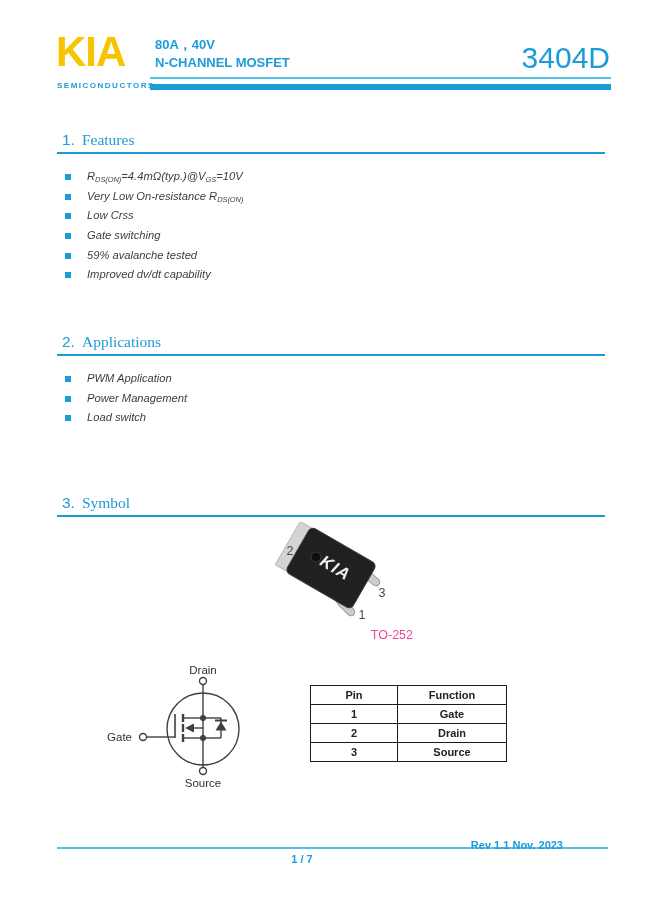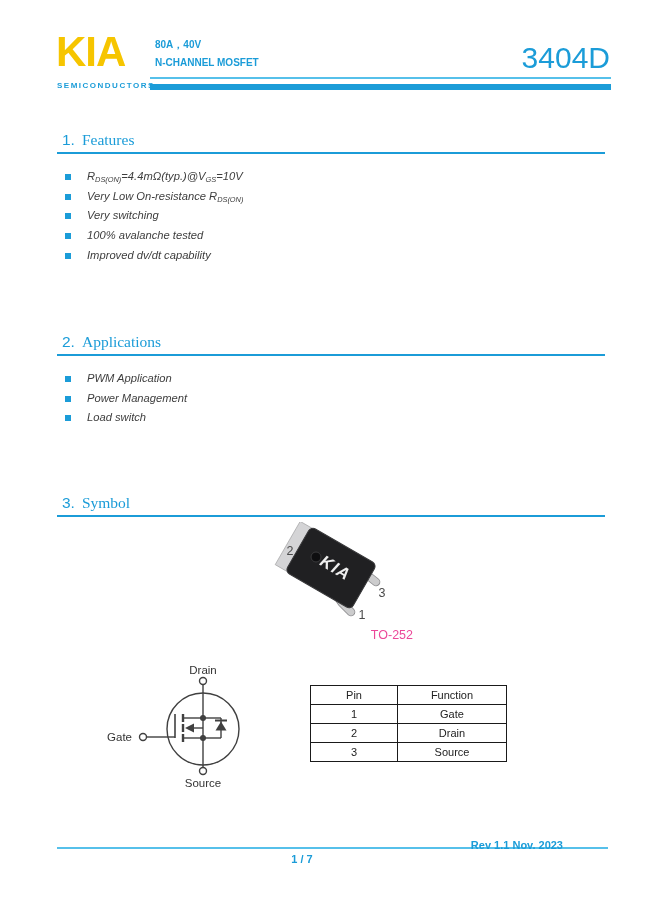--- a/index.html
+++ b/index.html
@@ -23,21 +23,21 @@
     font-size:42px;line-height:44px;font-weight:700;
     letter-spacing:-1px;color:var(--yellow);
   }
   .logo-sub{
     position:absolute;left:57px;top:81px;
     font-size:8px;font-weight:700;letter-spacing:1.5px;
     color:var(--accent);
   }
   .hdr-sub{
     position:absolute;left:155px;top:36px;
-    font-size:10px;font-weight:700;line-height:18px;
+    font-size:13px;font-weight:700;line-height:18px;
     color:var(--accent);
   }
   .part-number{
     position:absolute;right:39px;top:42px;
     font-size:30px;line-height:32px;font-weight:400;
     color:var(--accent);
     margin-left:28px;
   }
   .rule-thin{position:absolute;left:150px;top:77px;width:461px;height:2px;background:var(--accent-light);}
   .rule-thick{position:absolute;left:150px;top:84px;width:461px;height:5.5px;background:var(--accent);}
@@ -69,21 +69,21 @@
     text-align:right;font-size:12.5px;color:#ec4899;
   }
   .mos-svg{position:absolute;left:105px;top:659px;}
   
   table.pin-table{
     position:absolute;left:310px;top:685px;
     border-collapse:collapse;font-size:11px;color:#222;
   }
   table.pin-table th,table.pin-table td{
     border:1.5px solid #1a1a1a;
-    font-weight:400;text-align:center;
+    font-weight:700;text-align:center;
     height:18px;padding:0;
   }
   table.pin-table .col-pin{width:86px;}
   table.pin-table .col-fn{width:108px;}
   
   .footer-rule{position:absolute;left:57px;top:847px;width:551px;height:2px;background:var(--accent-light);}
   .page-num{
     position:absolute;left:252px;top:853px;width:100px;
     text-align:center;font-size:11px;font-weight:700;color:var(--accent);
   }
@@ -106,22 +106,23 @@
   <div class="part-number">3404D</div>
   <div class="rule-thin"></div>
   <div class="rule-thick"></div>
 
   <div class="section sec-features">
     <h2 class="sec-head"><span>1.</span><span class="sec-label">Features</span></h2>
     <div class="sec-rule"></div>
     <ul class="bullets">
       <li><span class="sq"></span><span><span>R</span><sub>DS(ON)</sub><span>=4.4mΩ(typ.)@V</span><sub>GS</sub><span>=10V</span></span></li>
       <li><span class="sq"></span><span><span>Very Low On-resistance R</span><sub>DS(ON)</sub></span></li>
-      <li><span class="sq"></span><span><span>Very switching</span></span></li>
-      <li><span class="sq"></span><span><span>100% avalanche tested</span></span></li>
+      <li><span class="sq"></span><span><span>Low Crss</span></span></li>
+      <li><span class="sq"></span><span><span>Gate switching</span></span></li>
+      <li><span class="sq"></span><span><span>59% avalanche tested</span></span></li>
       <li><span class="sq"></span><span><span>Improved dv/dt capability</span></span></li>
     </ul>
   </div>
 
   <div class="section sec-apps">
     <h2 class="sec-head"><span>2.</span><span class="sec-label">Applications</span></h2>
     <div class="sec-rule"></div>
     <ul class="bullets">
       <li><span class="sq"></span><span>PWM Application</span></li>
       <li><span class="sq"></span><span>Power Management</span></li>

